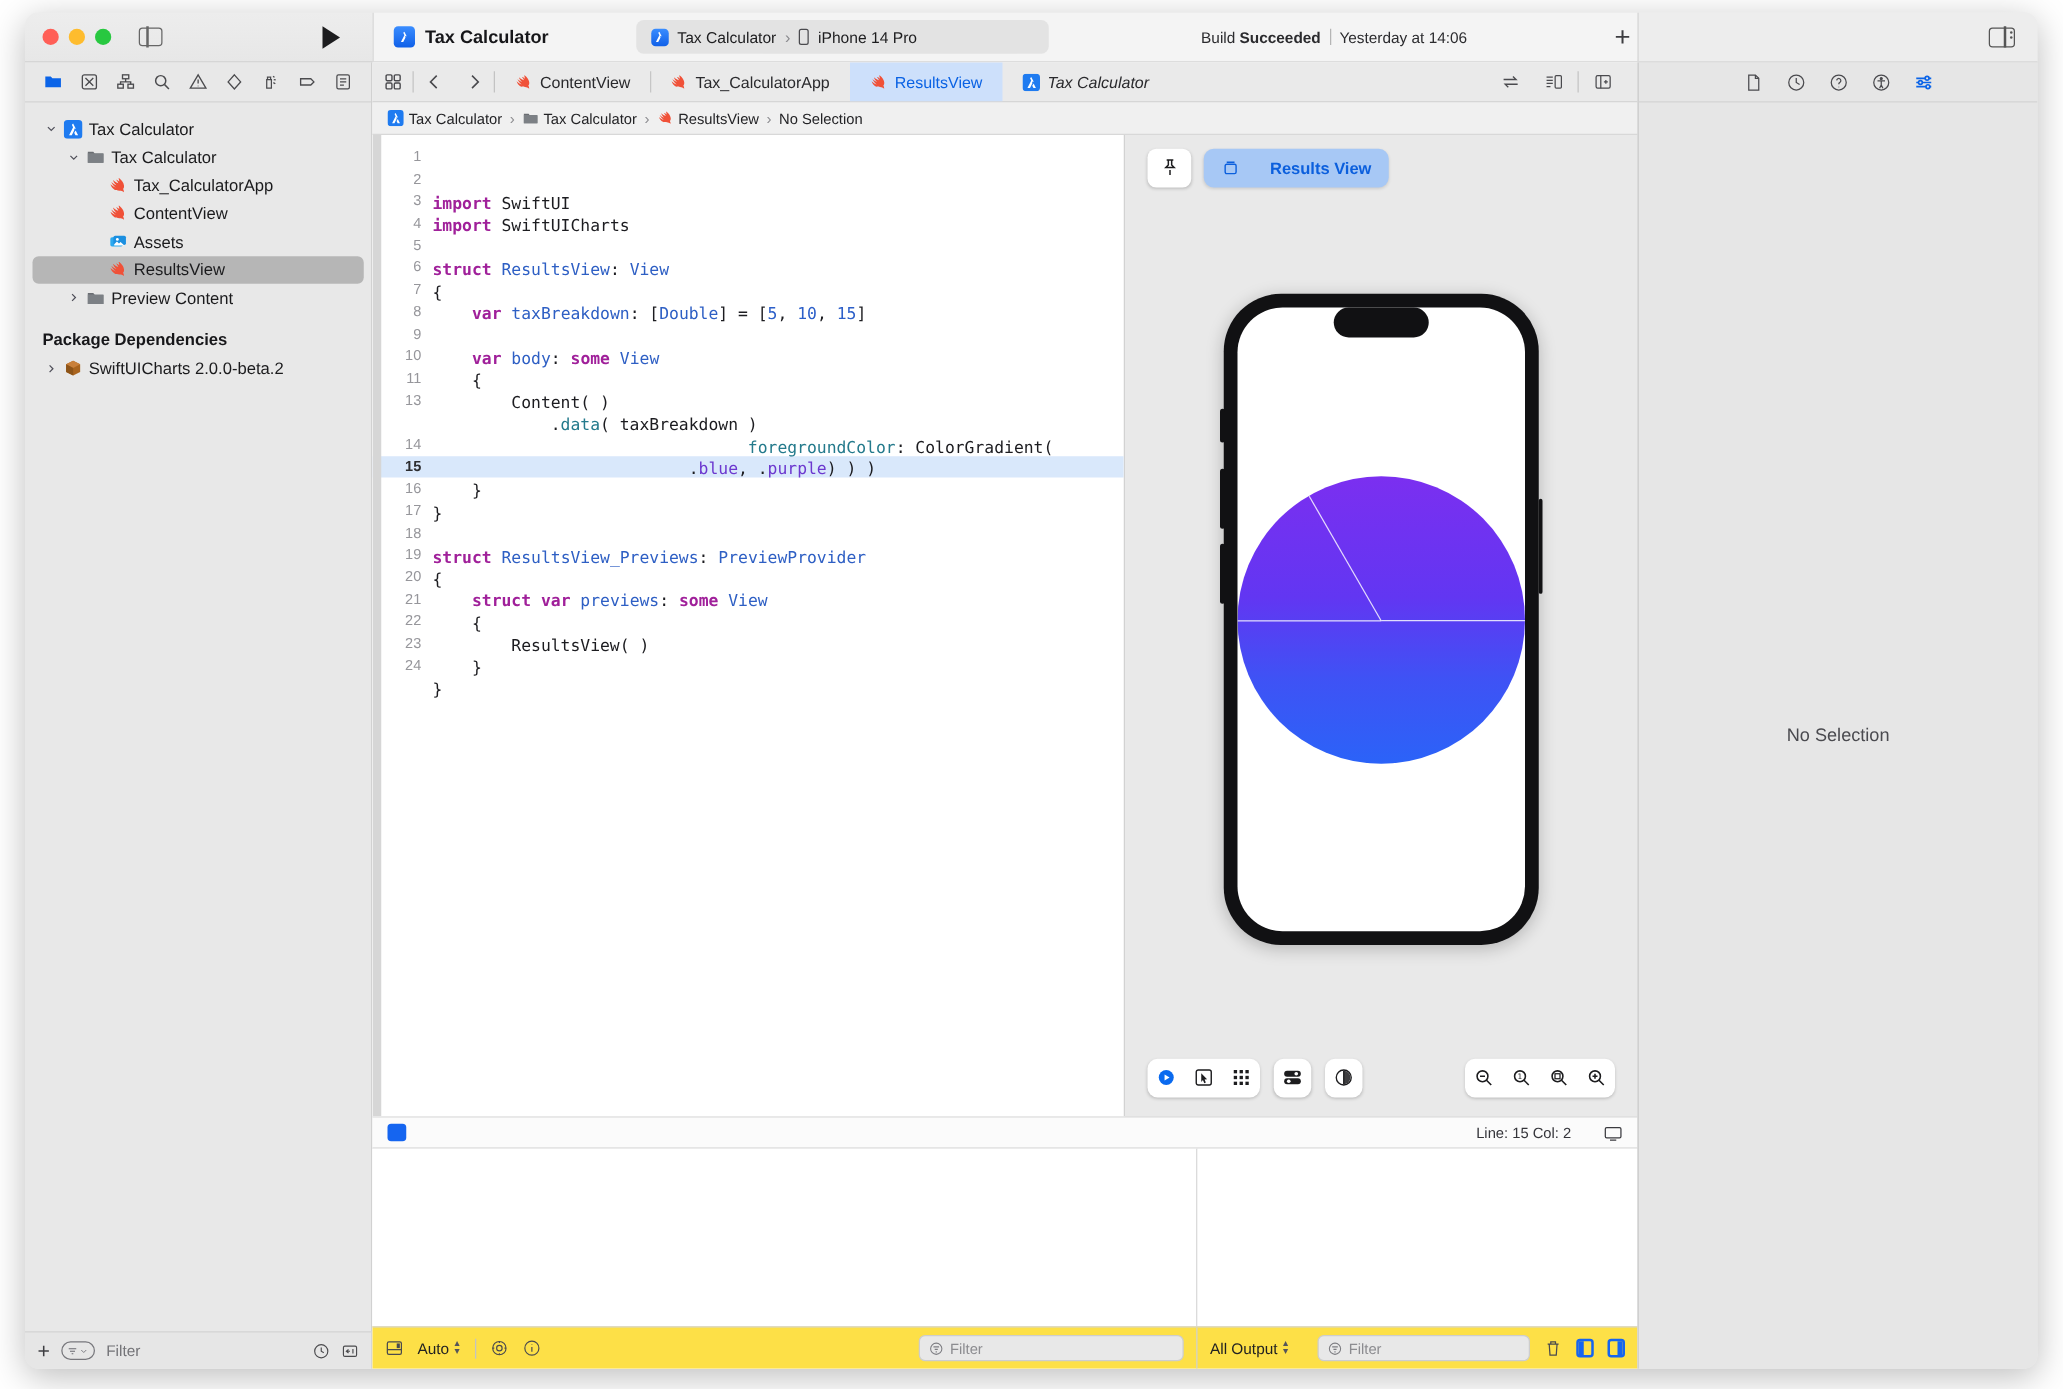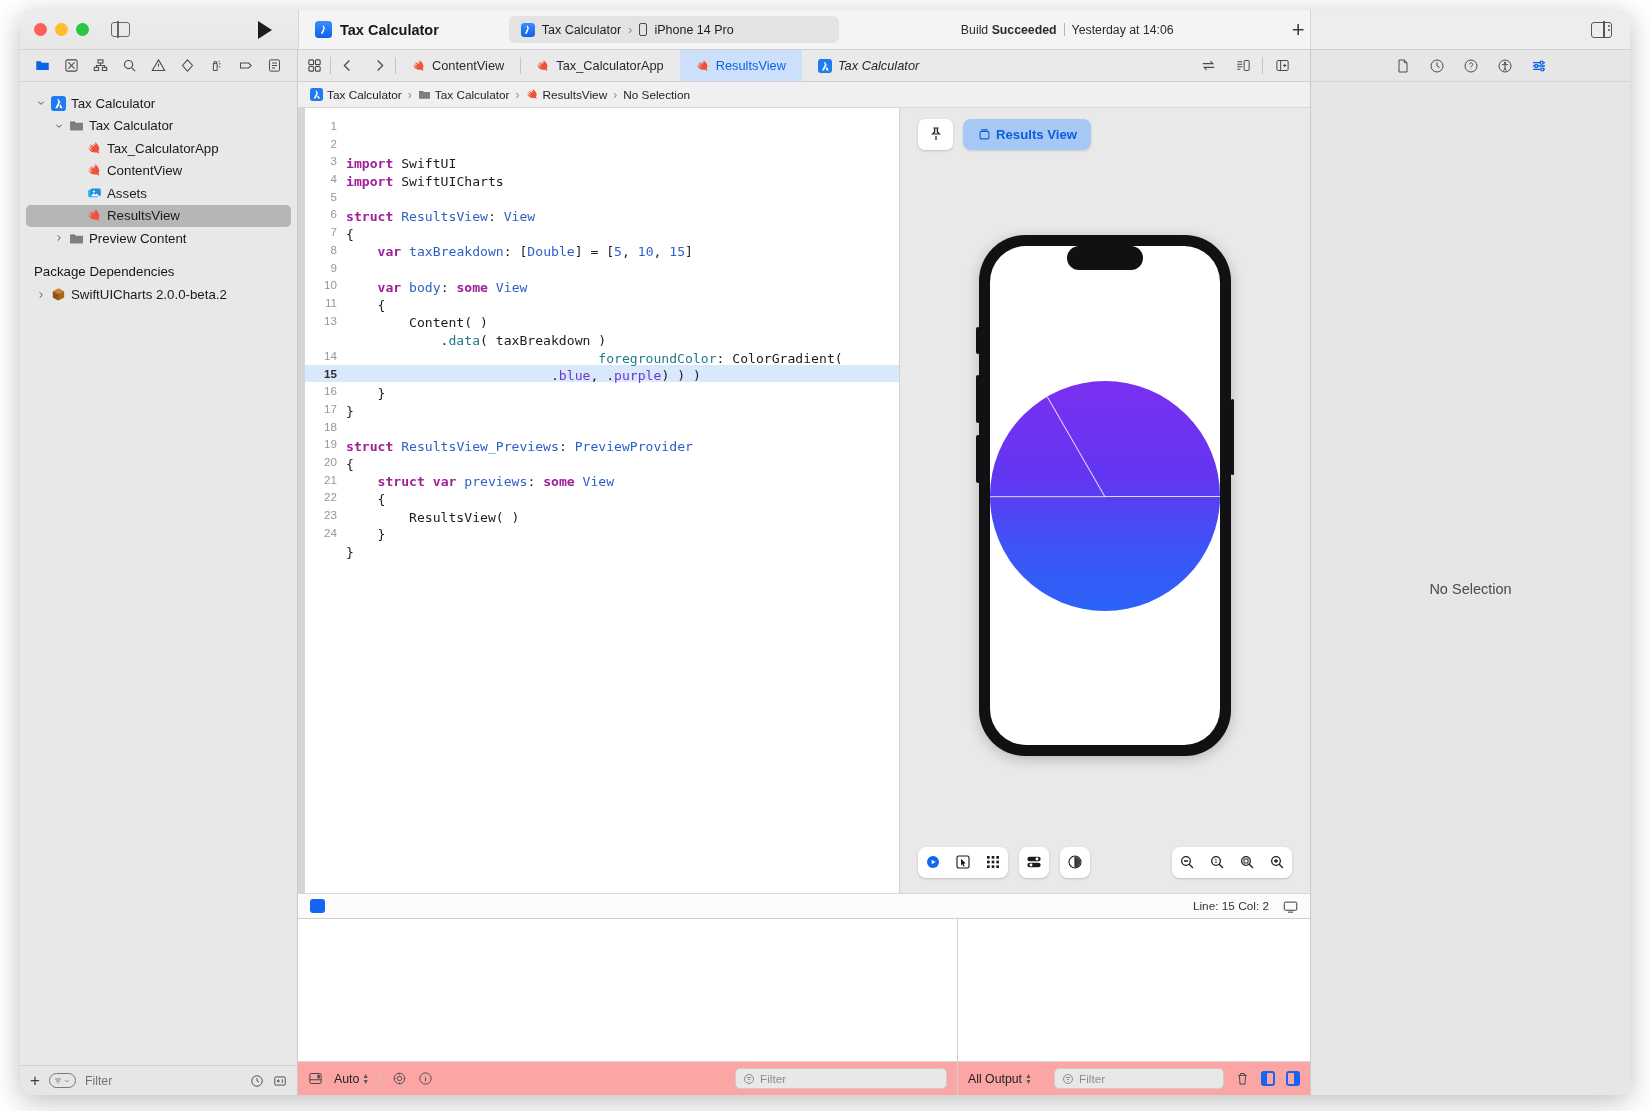--- a/index.html
+++ b/index.html
@@ -73,21 +73,21 @@
   .nav-ic.sel { color: #0b64e8; }
   .nav-tree { flex: 1; overflow: hidden; padding-top: 10px; font-size: 13.3px; color: #1b1b1d; }
   .row { height: 22.5px; display: flex; align-items: center; white-space: nowrap; }
   .row.sel { background: #b6b6b6; border-radius: 5px; margin: 0 6px; }
   .tw { width: 14px; flex: 0 0 14px; display: flex; align-items: center; justify-content: center;
     font-size: 9px; color: #50505a; }
   .tw svg { width: 8px; height: 8px; }
   .ficon { width: 20px; flex: 0 0 20px; display: flex; align-items: center; justify-content: center; }
   .ficon svg { width: 15px; height: 15px; }
   .rlabel { margin-left: 3px; }
-  .sect-hdr { font-size: 13.3px; font-weight: normal; color: #17171a; padding: 14px 0 5px 14px; }
+  .sect-hdr { font-size: 13.3px; font-weight: bold; color: #17171a; padding: 14px 0 5px 14px; }
   .nav-filter { height: 30px; flex: 0 0 30px; display: flex; align-items: center; gap: 9px;
     padding: 0 10px; border-top: 1px solid #d4d4d4; background: #e6e6e6; }
   .nf-plus { font-size: 17px; color: #3e3e42; font-weight: 300; }
   .filter-pill { width: 27px; height: 15px; border: 1.2px solid #77777c; border-radius: 8px;
     display: flex; align-items: center; justify-content: center; gap: 2px; }
   .filter-pill svg { width: 8px; height: 8px; }
   .nf-text { font-size: 12.3px; color: #737377; flex: 1; }
   .nf-ic { color: #4b4b4e; display: flex; }
   .nf-ic svg { width: 14px; height: 14px; }
 
@@ -128,21 +128,21 @@
   .lbl { color: #247a8c; }
   .ev { color: #6c38cf; }
 
   
   .preview { width: 410px; flex: 0 0 410px; background: #e9e9e9; display: flex; flex-direction: column; }
   .pv-top { height: 52px; flex: 0 0 52px; display: flex; align-items: center; gap: 10px; padding-left: 18px; }
   .pin-btn { width: 35px; height: 31px; background: #fff; border-radius: 7px; display: flex;
     align-items: center; justify-content: center; box-shadow: 0 1px 2.5px rgba(0,0,0,.18); }
   .pin-btn svg { width: 16px; height: 16px; }
   .pv-pill { height: 31px; background: #a7c8f5; border-radius: 8px; display: flex; align-items: center;
-    gap: 4px; padding: 0 14px; color: #0b5fdd; font-size: 13.2px; font-weight: bold;
+    gap: 24px; padding: 0 14px; color: #0b5fdd; font-size: 13.2px; font-weight: bold;
     box-shadow: 0 1px 2.5px rgba(0,0,0,.12); }
   .pv-pill svg { width: 15px; height: 15px; }
   .pv-stage { flex: 1; display: flex; align-items: center; justify-content: center; position: relative; }
   .phone { width: 252px; height: 521px; background: #111113; border-radius: 46px; padding: 11px;
     position: relative; box-shadow: 0 3px 14px rgba(0,0,0,.22); }
   .screen { width: 100%; height: 100%; background: #fff; border-radius: 36px; overflow: hidden;
     position: relative; display: flex; align-items: center; justify-content: center; }
   .notch { position: absolute; top: 11px; left: 50%; transform: translateX(-50%);
     width: 76px; height: 24px; background: #111113; border-radius: 13px; z-index: 3; }
   .btn-side { position: absolute; background: #111113; border-radius: 2px; }
@@ -158,30 +158,30 @@
   .pv-grp { height: 31px; background: #fff; border-radius: 8px; display: flex; align-items: center;
     box-shadow: 0 1px 2.5px rgba(0,0,0,.18); }
   .pv-b { width: 30px; height: 31px; display: flex; align-items: center; justify-content: center; }
   .pv-b svg { width: 16px; height: 16px; }
   .pv-zoom { margin-left: auto; }
 
   
   .ed-status { height: 26px; flex: 0 0 26px; background: #fbfbfb; display: flex; align-items: center;
     padding: 0 12px; border-top: 1px solid #d8d8d8; border-bottom: 1px solid #cfcfcf; }
   .st-chip { width: 15px; height: 14px; background: #1565f0; border-radius: 3px; }
-  .st-right { margin-left: auto; display: flex; align-items: center; gap: 14px; }
+  .st-right { margin-left: auto; display: flex; align-items: center; gap: 26px; }
   .st-txt { font-size: 11.8px; color: #35353a; }
   .st-ic svg { width: 15px; height: 15px; display: block; }
 
   
   .debug { height: 176px; flex: 0 0 176px; display: flex; flex-direction: column; background: #fff; }
   .debug-panes { flex: 1; display: flex; min-height: 0; }
   .dbg-vars { flex: 0 0 660px; border-right: 1px solid #cfcfcf; background: #fff; }
   .dbg-cons { flex: 1; background: #fff; }
-  .debug-bar { height: 34px; flex: 0 0 34px; display: flex; align-items: center; background: #fca5a5;
+  .debug-bar { height: 34px; flex: 0 0 34px; display: flex; align-items: center; background: #fde047;
     border-top: 1px solid #d6d6d6; }
   .dbg-left { flex: 0 0 660px; display: flex; align-items: center; gap: 11px; padding: 0 10px;
     border-right: 1px solid #cfcfcf; height: 100%; }
   .dbg-right { flex: 1; display: flex; align-items: center; gap: 11px; padding: 0 10px; height: 100%; }
   .pop { font-size: 12.3px; color: #222; display: flex; align-items: center; gap: 3px; }
   .pop .ud { display: flex; flex-direction: column; font-size: 7px; line-height: 6px; color: #55555a; }
   .dbar-ic { color: #4a4a4e; display: flex; }
   .dbar-ic svg { width: 15px; height: 15px; }
   .minidiv { width: 1px; height: 16px; background: #c3c3c3; }
   .search-field { margin-left: auto; height: 21px; width: 212px; background: #e8e8e8; border: 1px solid #cdcdcd;

